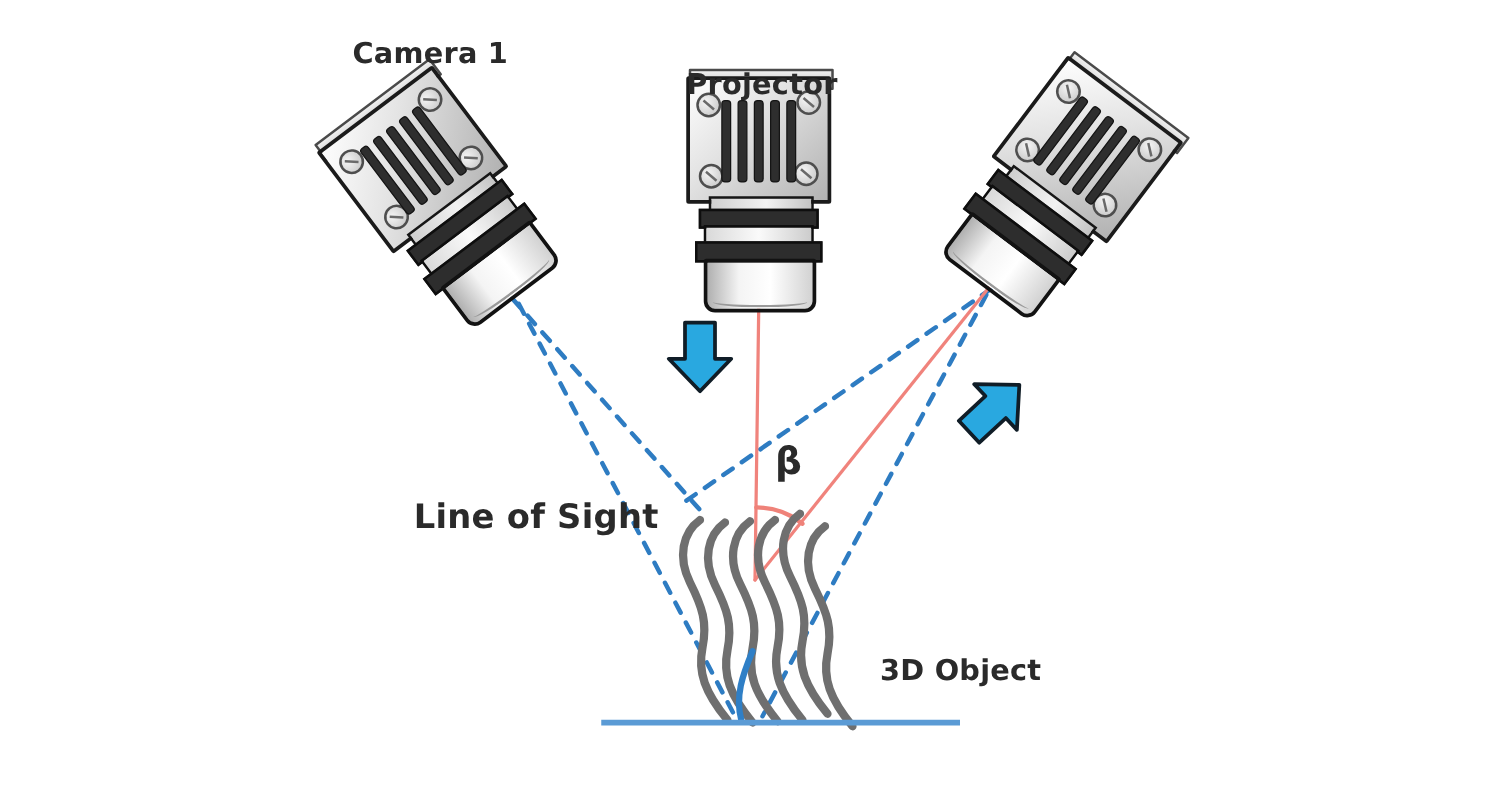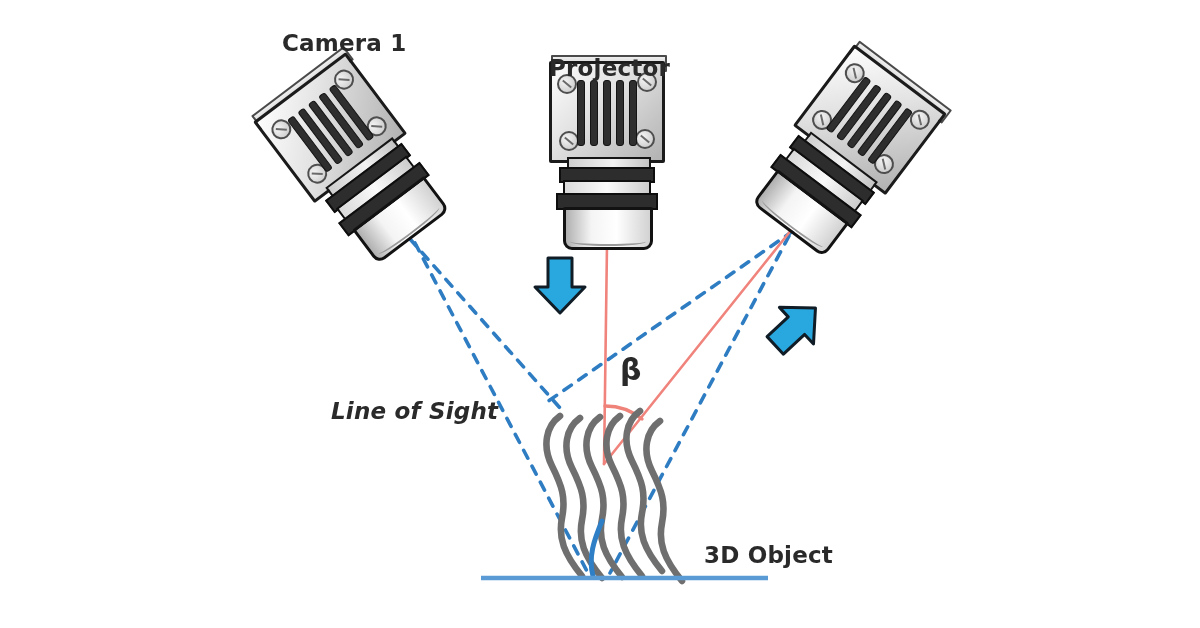--- a/index.html
+++ b/index.html
@@ -11,23 +11,23 @@
   svg.overlay{position:absolute;left:0;top:0;width:1200px;height:628px;}
 
   
   .diagram-label{
     position:absolute;font-weight:700;color:var(--text,#2a2a2a);
     white-space:nowrap;letter-spacing:.2px;
   }
   .lbl-camera1{left:282px;top:30px;font-size:23px;}
   .lbl-projector{left:549px;top:21px;font-size:23px;margin-top:34px;}
   .lbl-camera2{left:799px;top:34px;font-size:23px;}
-  .lbl-los{left:331px;top:398px;font-size:23px;font-style:italic;}
+  .lbl-los{left:331px;top:398px;font-size:27px;}
   .lbl-beta{left:620px;top:352px;font-size:30px;}
-  .lbl-obj{left:704px;top:542px;font-size:23px;}
+  .lbl-obj{left:704px;top:524px;font-size:23px;}
 
   
   .device{position:absolute;width:130px;height:200px;}
   .device .backplate{
     position:absolute;left:9px;top:5px;width:112px;height:13px;
     background:linear-gradient(180deg,#efefef,#c2c2c2);
     border:2px solid #4a4a4a;border-radius:1px;
   }
   .device .dev-body{
     position:absolute;left:7px;top:11px;width:110px;height:96px;

